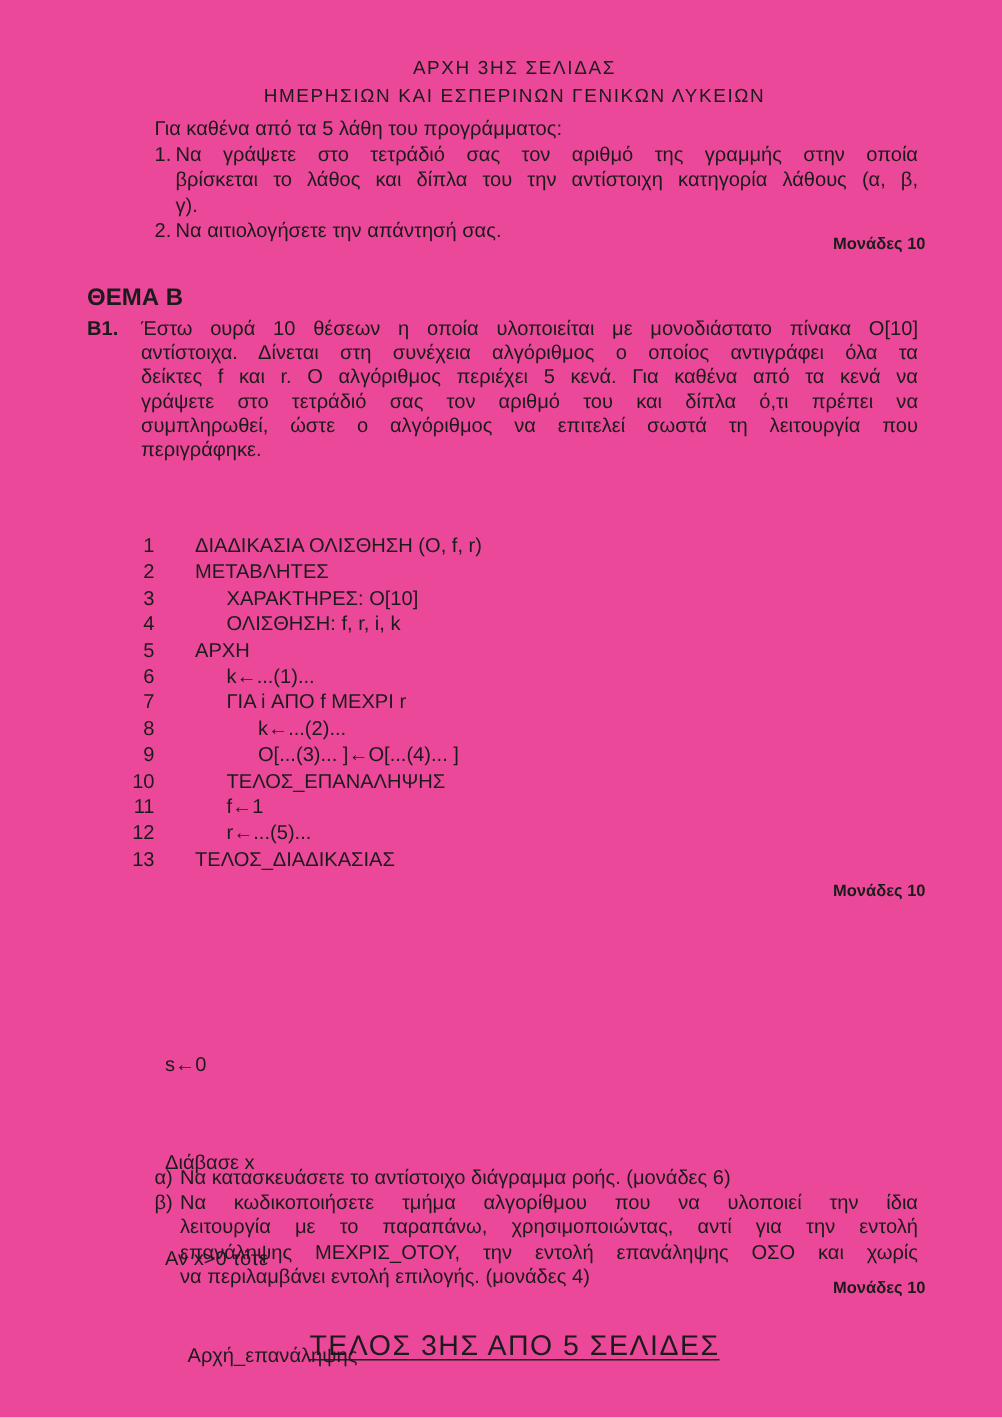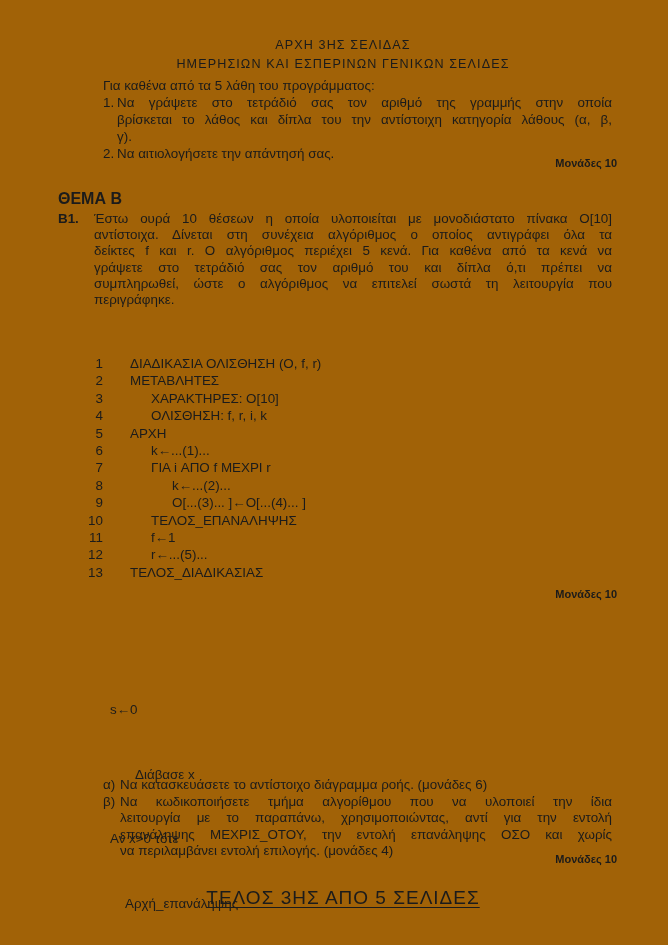--- a/index.html
+++ b/index.html
@@ -1,19 +1,19 @@
 <!DOCTYPE html>
 <html lang="el"><head>
 <meta charset="utf-8">
 <style>
   html,body{margin:0;padding:0;background:#ffffff;}
   .page{
     position:relative;
     width:668px;height:945px;
-    background:#a16207;
+    background:#ec4899;
     color:#1b1b1b;
     font-family:"Liberation Sans","DejaVu Sans",sans-serif;
     font-size:13.4px;
     overflow:hidden;
   }
   .abs{position:absolute;}
   
   .header{left:58px;right:40px;top:36px;text-align:center;
           font-size:12.6px;line-height:19px;letter-spacing:1.1px;}
   .footer{left:58px;right:40px;top:887px;text-align:center;}
@@ -50,21 +50,21 @@
   .sublabel{flex:0 0 17px;}
   .qlines{flex:1;min-width:0;}
 </style>
 </head>
 <body>
 
 <div class="page">
 
   <div class="abs header">
     <div>ΑΡΧΗ 3ΗΣ ΣΕΛΙΔΑΣ</div>
-    <div>ΗΜΕΡΗΣΙΩΝ ΚΑΙ ΕΣΠΕΡΙΝΩΝ ΓΕΝΙΚΩΝ ΣΕΛΙΔΕΣ</div>
+    <div>ΗΜΕΡΗΣΙΩΝ ΚΑΙ ΕΣΠΕΡΙΝΩΝ ΓΕΝΙΚΩΝ ΛΥΚΕΙΩΝ</div>
   </div>
 
   <div class="abs intro">
     <div>Για καθένα από τα 5 λάθη του προγράμματος:</div>
     <div class="numitem">
       <span class="nilabel">1.</span>
       <div class="jlines nilines">
 
       <div class="jl">Να γράψετε στο τετράδιό σας τον αριθμό της γραμμής στην οποία</div>
           <div class="jl">βρίσκεται το λάθος και δίπλα του την αντίστοιχη κατηγορία λάθους (α, β,</div>
@@ -127,21 +127,21 @@
     </div>
 
   <div class="abs marks marks2">Μονάδες 10</div>
 
 
   <div class="abs code">
     
   
       <div class="crow" style="padding-left: 0px;">s←0</div>
     
-      <div class="crow" style="padding-left: 0px; margin-left: 25px;">Διάβασε x</div>
+      <div class="crow" style="padding-left: 0px;">Διάβασε x</div>
     
       <div class="crow" style="padding-left: 0px;">Αν x&gt;0 τότε</div>
     
       <div class="crow" style="padding-left: 15px;">Αρχή_επανάληψης</div>
     
       
     
       
     
       

